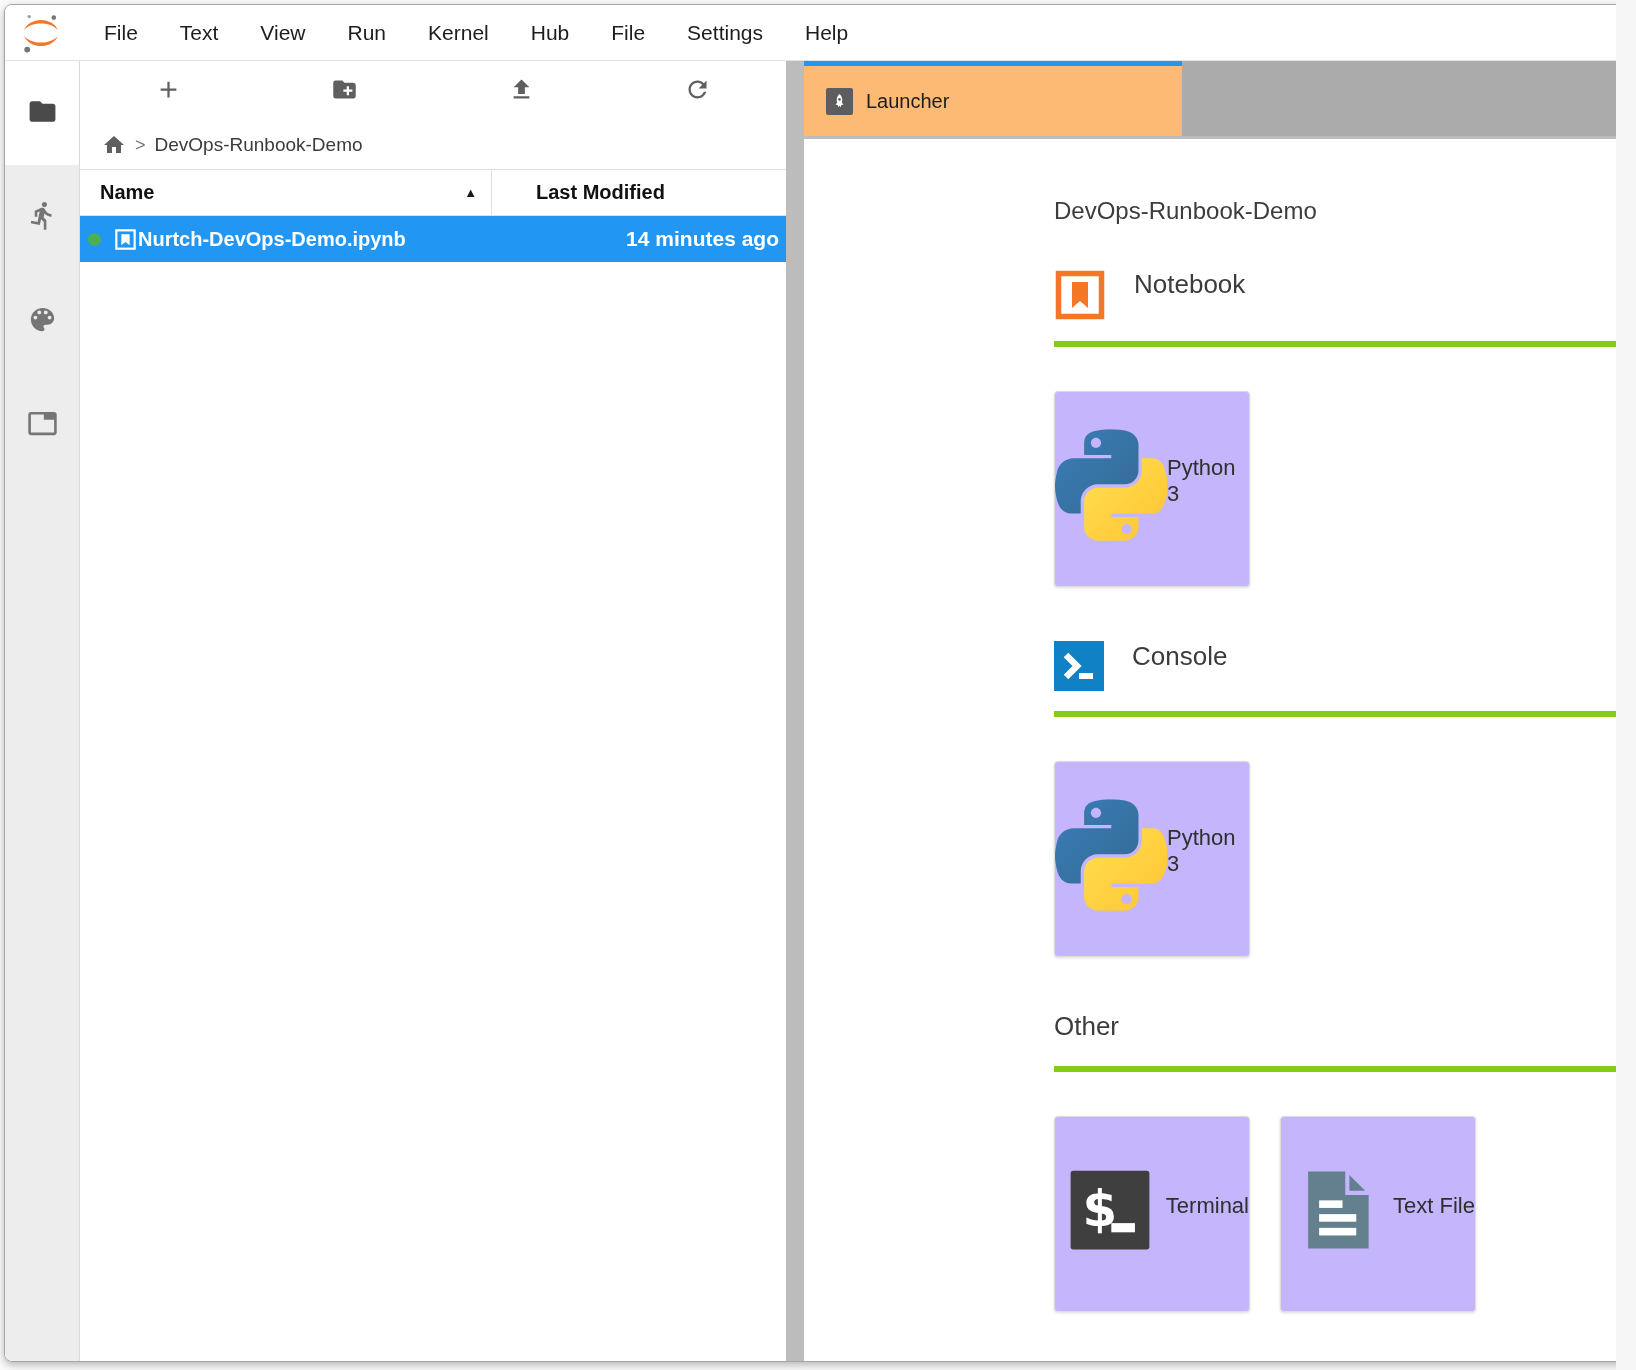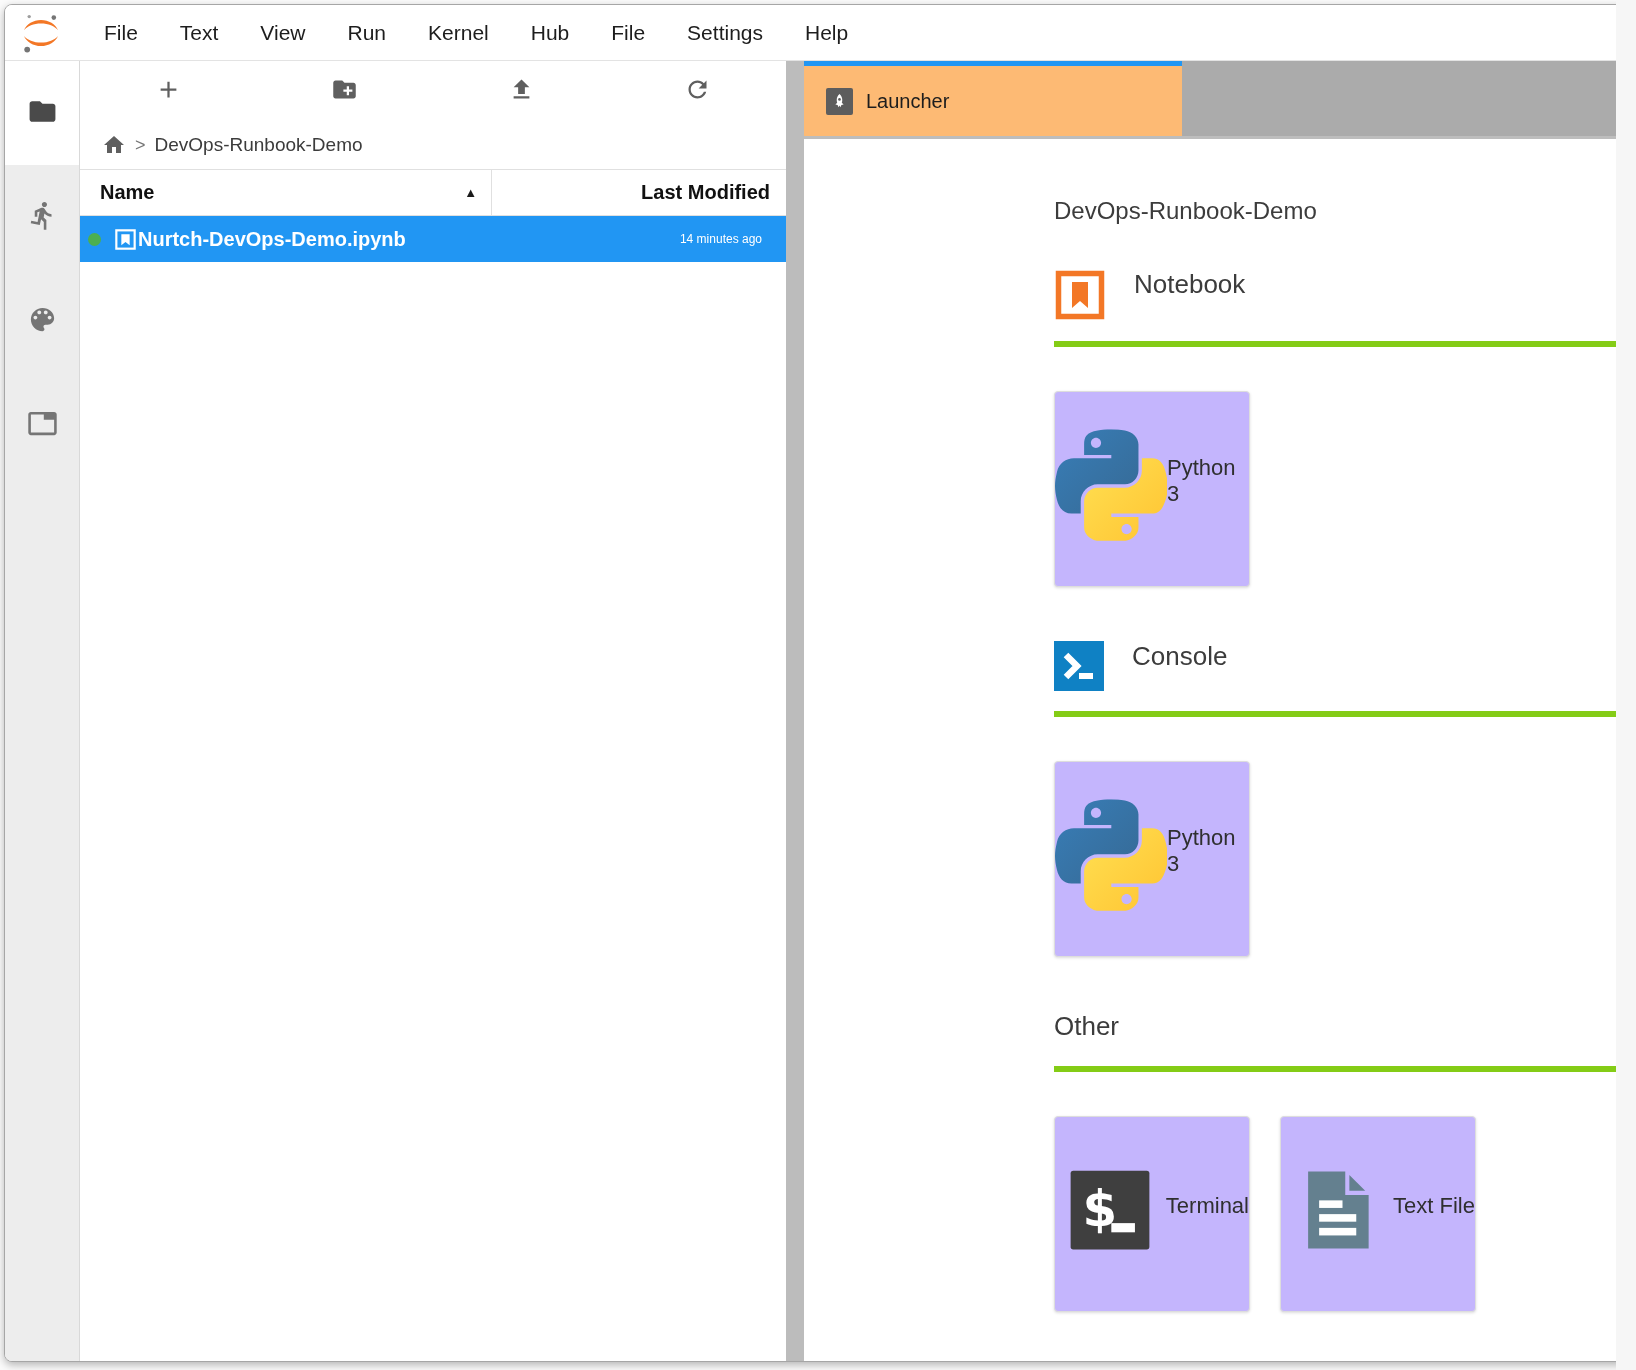--- a/index.html
+++ b/index.html
@@ -26,27 +26,27 @@
   .filebrowser{width:706px;background:#fff;display:flex;flex-direction:column;flex:0 0 auto;}
   .fb-toolbar{height:60px;display:flex;align-items:center;}
   .fb-tool{flex:1;height:100%;display:flex;align-items:center;justify-content:center;background:none;border:none;cursor:pointer;}
   .fb-tool svg{width:27px;height:27px;fill:#5f5f5f;}
   .fb-breadcrumb{height:48px;display:flex;align-items:center;padding-left:22px;gap:9px;font-size:19px;color:#3c3c3c;}
   .fb-breadcrumb .home svg{width:24px;height:24px;fill:#5f5f5f;display:block;}
   .crumb-sep{color:#757575;font-size:18px;}
   .fb-header{height:45px;display:flex;align-items:stretch;border-top:1px solid #e0e0e0;border-bottom:1px solid #e0e0e0;font-weight:bold;font-size:20px;color:#111;gap:44px;}
   .col-name{width:412px;box-sizing:border-box;padding:0 14px 0 20px;display:flex;align-items:center;justify-content:space-between;border-right:1px solid #e0e0e0;cursor:pointer;}
   .sort-caret{font-size:13px;color:#1a1a1a;}
-  .col-modified{flex:1;display:flex;align-items:center;justify-content:flex-end;padding-right:16px;cursor:pointer;}
+  .col-modified{flex:1;display:flex;align-items:center;justify-content:flex-start;padding-right:16px;cursor:pointer;}
   .fb-row{height:46px;background:#2196f3;color:#fff;display:flex;align-items:center;font-size:20px;cursor:pointer;}
   .row-dot{width:13px;height:13px;border-radius:50%;background:#4caf50;margin-left:8px;flex:0 0 auto;}
   .row-icon{margin-left:12px;display:flex;}
   .row-icon svg{width:25px;height:25px;}
   .row-name{font-weight:600;flex:1;white-space:nowrap;overflow:hidden;}
-  .row-modified{padding-right:24px;font-weight:400;font-size:12px;white-space:nowrap;}
+  .row-modified{padding-right:7px;font-weight:700;font-size:21px;white-space:nowrap;}
 
   
   .splitter{width:18px;background:#bcbcbc;flex:0 0 auto;cursor:col-resize;}
 
   
   .main{flex:1;display:flex;flex-direction:column;background:#fff;min-width:0;}
   .tabbar{height:75px;background:#ababab;border-bottom:3px solid #bdbdbd;display:flex;}
   .tab{width:378px;box-sizing:border-box;display:flex;align-items:center;gap:13px;padding-left:22px;cursor:pointer;}
   .tab.active{background:#fdba74;border-top:5px solid #2196f3;}
   .tab-icon{width:27px;height:27px;background:#5d5d5d;border-radius:2px;display:flex;align-items:center;justify-content:center;flex:0 0 auto;}

